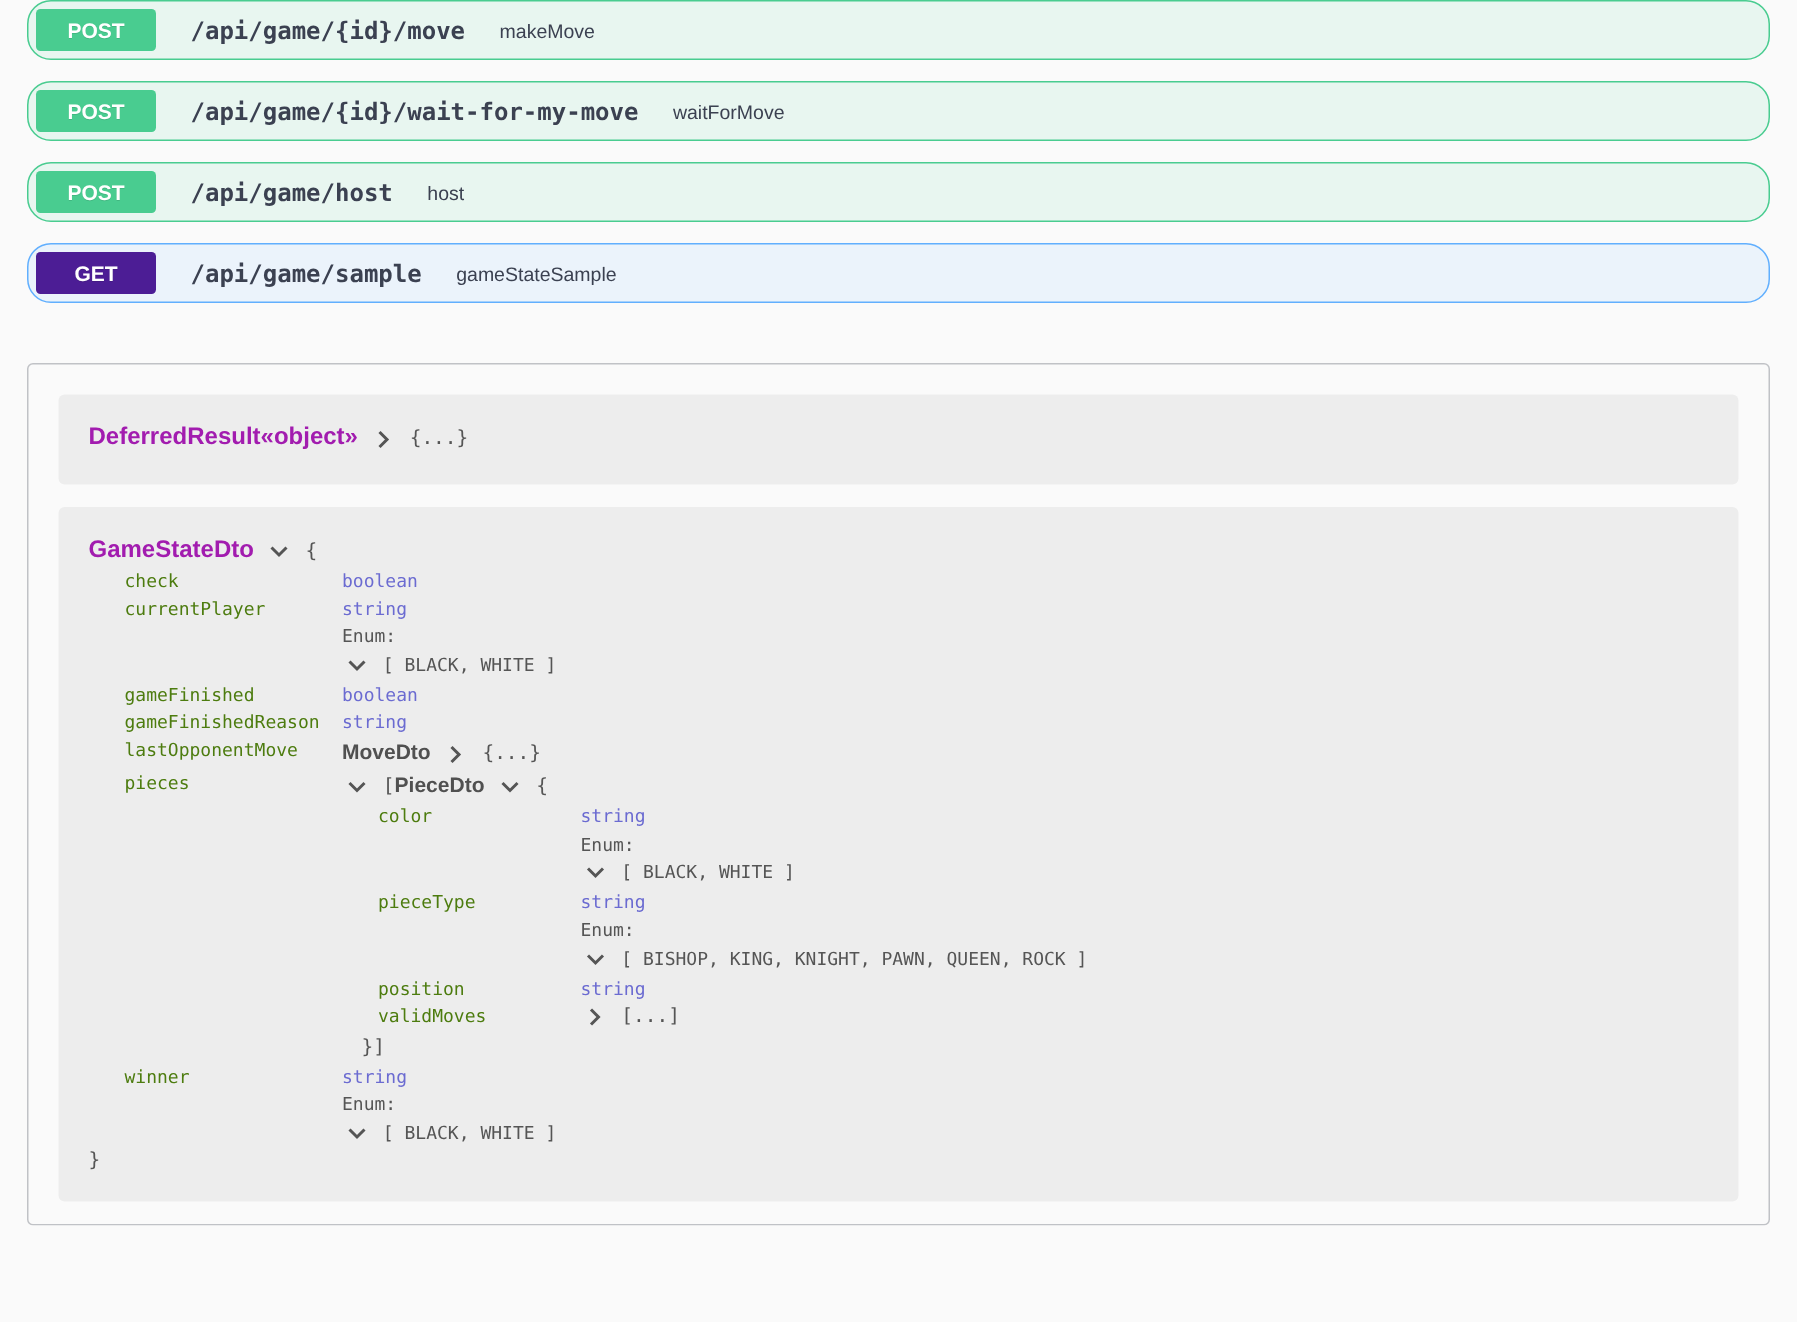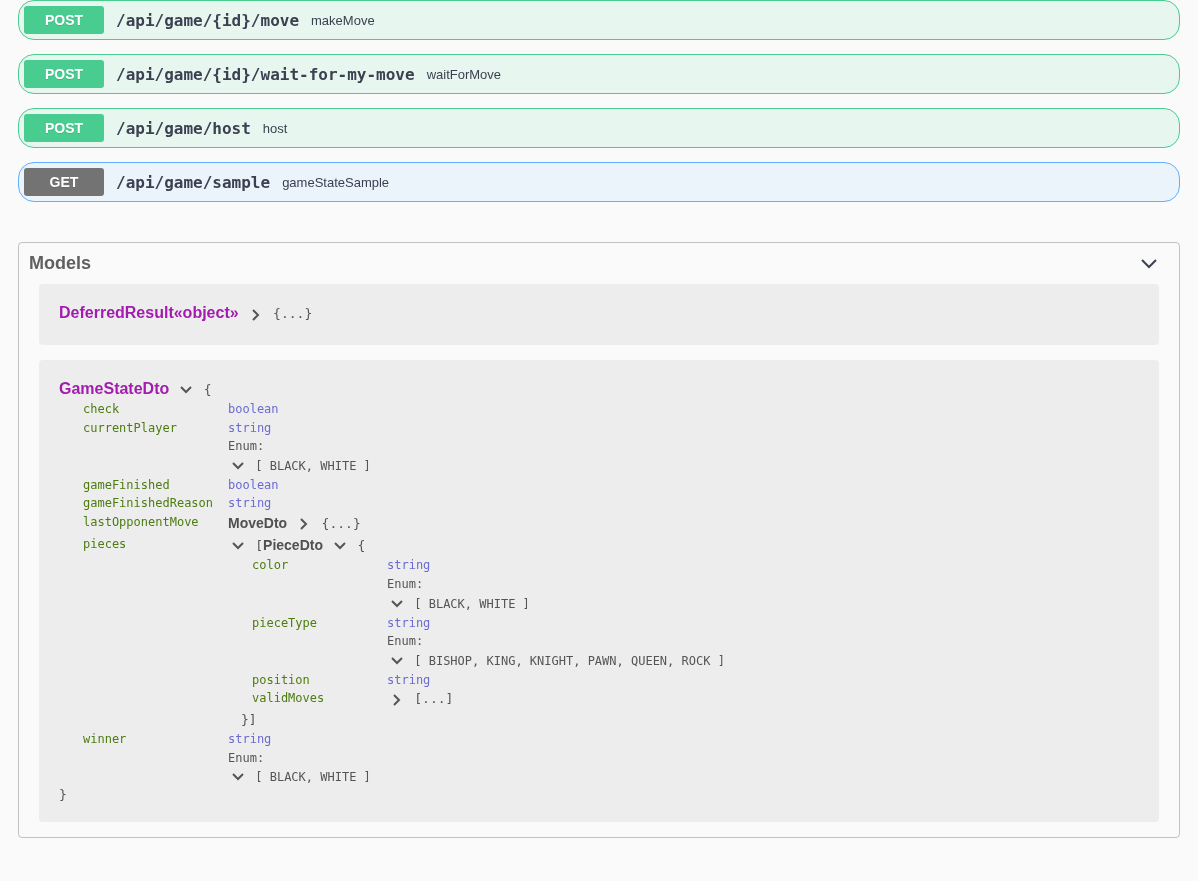--- a/index.html
+++ b/index.html
@@ -4,22 +4,22 @@
   <style>
     * { box-sizing: border-box; margin: 0; padding: 0; }
     body { font-family: -apple-system, BlinkMacSystemFont, "Segoe UI", sans-serif; background: #fafafa; padding: 0; color: #3b4151; }
     .container { padding: 0 18px; }
     
     .opblock { border-radius: 16px; margin-bottom: 14px; border: 1px solid; display: flex; align-items: center; padding: 5px; }
     .opblock-post { background: #e8f6f0; border-color: #49cc90; }
     .opblock-get { background: #ebf3fb; border-color: #61affe; }
     .opblock-method { font-weight: 700; color: #fff; font-size: 14px; padding: 6px 0; border-radius: 3px; min-width: 80px; text-align: center; text-shadow: 0 1px 0 rgba(0,0,0,0.1); font-family: sans-serif; }
     .opblock-post .opblock-method { background: #49cc90; }
-    .opblock-get .opblock-method { background: #737373; }
-    .opblock-path { font-family: ui-monospace, "SFMono-Regular", Menlo, Consolas, monospace; font-size: 16px; font-weight: 600; color: #3b4151; padding: 0 12px; word-break: break-word; }
+    .opblock-get .opblock-method { background: #4c1d95; }
+    .opblock-path { font-family: ui-monospace, "SFMono-Regular", Menlo, Consolas, monospace; font-size: 16px; font-weight: 600; color: #3b4151; padding: 0 23px; word-break: break-word; }
     .opblock-summary { font-size: 13px; color: #3b4151; word-break: break-word; }
     
     .models-section { border: 1px solid rgba(59,65,81,0.3); border-radius: 4px; margin-top: 40px; }
     .models-header { display: flex; justify-content: space-between; align-items: center; padding: 10px 20px 10px 10px; cursor: pointer; }
     .models-title { font-size: 18px; font-weight: 700; color: #606060; font-family: sans-serif; }
     .chevron { width: 20px; height: 20px; display: inline-flex; align-items: center; justify-content: center; }
     .chevron svg { stroke: #3b4151; stroke-width: 2; fill: none; }
     
     .model-box { background: rgba(0,0,0,0.05); border-radius: 4px; margin: 0 20px 15px 20px; padding: 20px; font-family: ui-monospace, "SFMono-Regular", Menlo, Consolas, monospace; font-size: 12px; color: #555; }
     .model-box:first-of-type { margin-top: 20px; }
@@ -61,28 +61,20 @@
     <span class="opblock-path">/api/game/host</span>
     <span class="opblock-summary">host</span>
   </div>
   <div class="opblock opblock-get">
     <span class="opblock-method">GET</span>
     <span class="opblock-path">/api/game/sample</span>
     <span class="opblock-summary">gameStateSample</span>
   </div>
 
   <section class="models-section">
-    <div class="models-header">
-      <span class="models-title">Models</span>
-      <span class="chevron">
-        <svg width="16" height="10" viewBox="0 0 16 10">
-            <polyline points="1 1 8 8 15 1"></polyline>
-          </svg>
-      </span>
-    </div>
 
     <div class="model-box">
       <span class="model-open-line">
         <span class="model-title">DeferredResult«object»</span>
         <span class="toggle-arrow">
           <svg width="8" height="12" viewBox="0 0 8 12">
               <polyline points="1 1 6 6 1 11"></polyline>
             </svg>
         </span>
         <span class="brace">{...}</span>

